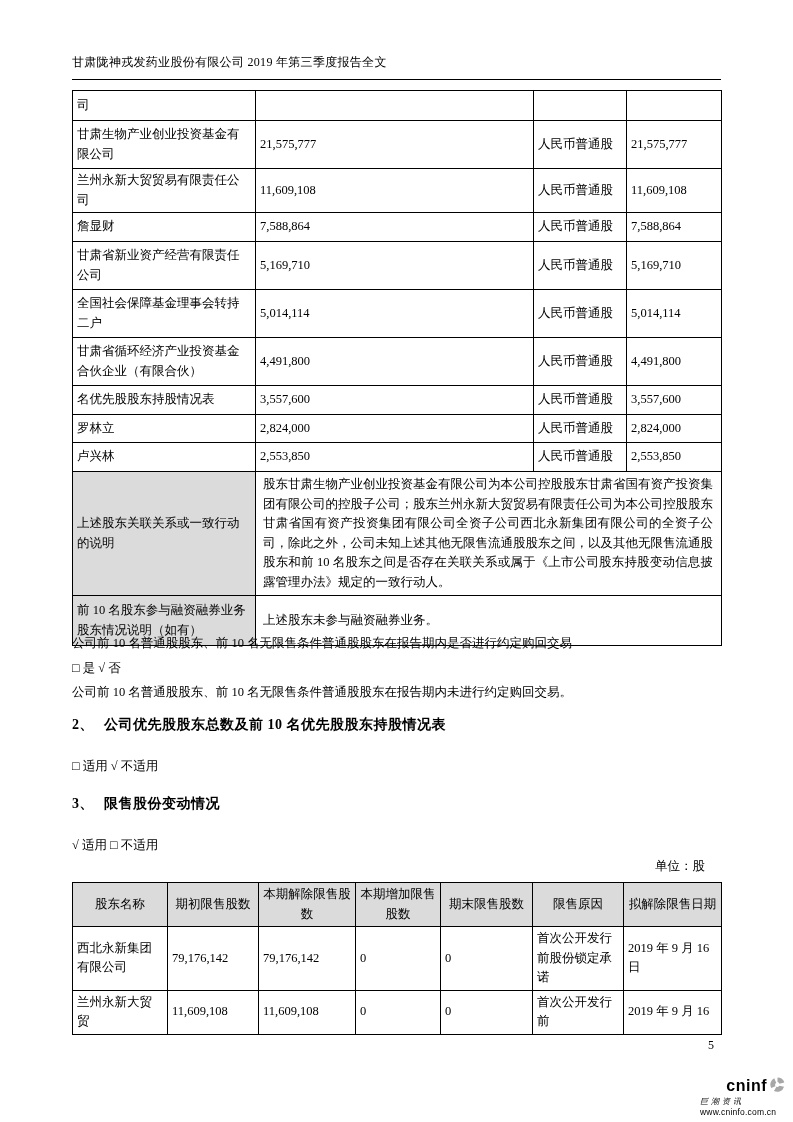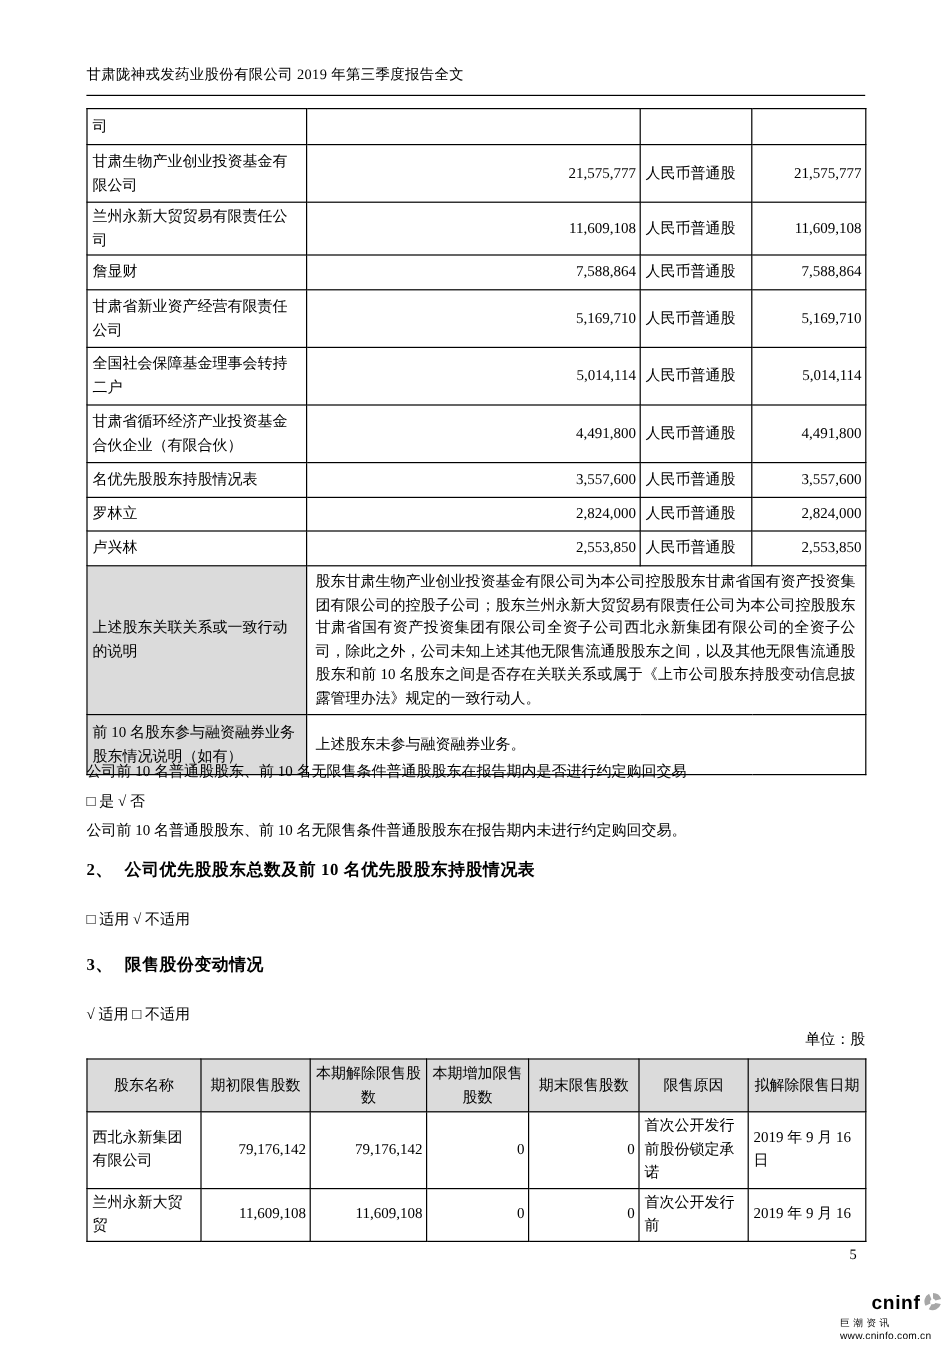--- a/index.html
+++ b/index.html
@@ -15,37 +15,37 @@
   .doc-header {
     position:absolute; left:72px; width:649px; top:54px;
     text-align:left; font-size:12px; letter-spacing:0.3px;
     padding-bottom:8px; border-bottom:1px solid #000;
   }
   table { border-collapse:collapse; table-layout:fixed; }
   .t1 { position:absolute; left:72px; top:90px; width:649px; font-size:12.5px; }
   .t1 td { border:1px solid #000; padding:2px 4px; line-height:19.5px; vertical-align:middle; }
   .t2 { position:absolute; left:72px; top:882px; width:649px; font-size:12.5px; }
   .t2 td { border:1px solid #000; padding:2px 4px; line-height:19.5px; vertical-align:middle; }
-  .num { text-align:right; padding-right:3px !important; font-variant-numeric:tabular-nums; }
+  .num { padding-right:3px !important; font-variant-numeric:tabular-nums; }
   .gray { background:#dbdbdb; }
   .center { text-align:center; }
   .just { text-align:justify; line-height:24.4px; padding:3px 8px 3px 7px !important; }
   .para { position:absolute; left:72px; width:649px; font-size:12.5px; line-height:18px; }
   .h-num { display:inline-block; min-width:32px; }
   .heading { position:absolute; left:72px; width:649px; font-size:14px; font-weight:bold; letter-spacing:0.5px; }
-  .unit { position:absolute; left:72px; width:649px; text-align:right; font-size:12.5px; }
+  .unit { position:absolute; left:56px; width:649px; text-align:right; font-size:12.5px; }
   .page-num { position:absolute; left:708px; top:1038px; font-size:12px; }
   .logo {
     position:absolute; right:7px; top:1076px; width:86px;
     color:#000000; font-family:"Liberation Sans","DejaVu Sans",sans-serif;
     text-align:left; line-height:1.05;
   }
   .logo-top { display:flex; align-items:center; justify-content:flex-end; gap:2px; }
   .logo-brand { font-size:16px; font-weight:bold; letter-spacing:0.5px; }
-  .logo-cn { font-size:8px; letter-spacing:3px; margin-right:20px; margin-top:1px; }
+  .logo-cn { font-size:8px; letter-spacing:3px; margin-right:20px; margin-top:1px;font-style:italic; }
   .logo-url { font-size:8.5px; margin-top:2px; letter-spacing:0.2px; }
 </style>
 </head>
 <body>
 
 <div class="page">
 
   <div class="doc-header">甘肃陇神戎发药业股份有限公司 2019 年第三季度报告全文</div>
 
   <table class="t1">

